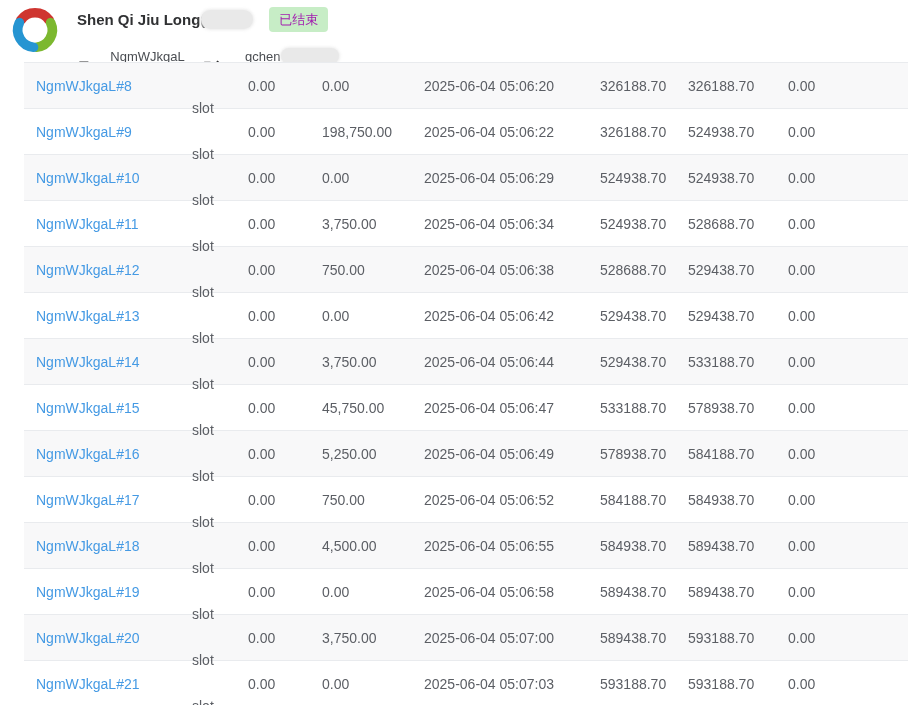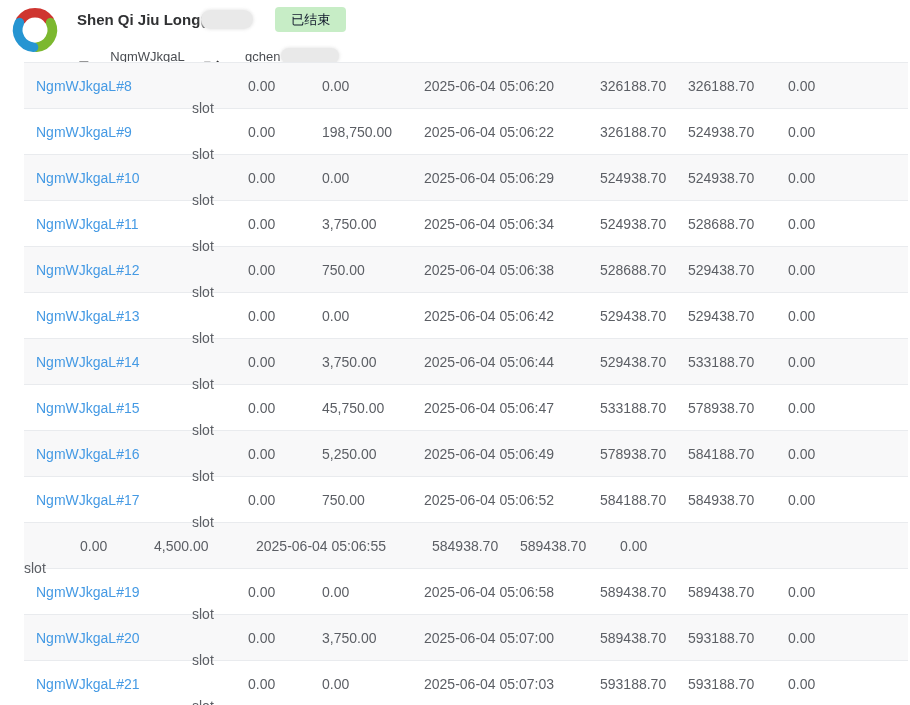--- a/index.html
+++ b/index.html
@@ -38,26 +38,26 @@
   }
   .redact {
     display: inline-block;
     background: #e9e9e9;
     border-radius: 10px;
     box-shadow: 0 0 3px 1px rgba(233,233,233,0.9);
   }
   .redact-1 { width: 52px; height: 19px; margin-left: -4px; }
   .redact-2 { width: 58px; height: 16px; margin-left: 0px; vertical-align: middle; }
   .status-badge {
-    margin-left: 22px;
+    margin-left: 16px;
     background: #c7edc6;
-    color: #0f172a;
+    color: #a21caf;
     font-size: 13px;
     line-height: 1;
-    padding: 6px 16px;
+    padding: 6px 10px;
     border-radius: 4px;
     white-space: nowrap;
   }
   .id-line {
     margin-top: 4px;
     font-size: 13px;
     color: #4a4d52;
     display: flex;
     align-items: center;
     white-space: nowrap;
@@ -221,20 +221,21 @@
       <div class="td c-id"><a class="round-link" href="#">NgmWJkgaL#17</a></div>
       <div class="td c-type">slot</div>
       <div class="td c-bet">0.00</div>
       <div class="td c-win">750.00</div>
       <div class="td c-time">2025-06-04 05:06:52</div>
       <div class="td c-before">584188.70</div>
       <div class="td c-after">584938.70</div>
       <div class="td c-extra">0.00</div>
     </div>
     <div class="tr striped">
+      <div class="td c-id"><a class="round-link" href="#">NgmWJkgaL#18</a></div>
       <div class="td c-type">slot</div>
       <div class="td c-bet">0.00</div>
       <div class="td c-win">4,500.00</div>
       <div class="td c-time">2025-06-04 05:06:55</div>
       <div class="td c-before">584938.70</div>
       <div class="td c-after">589438.70</div>
       <div class="td c-extra">0.00</div>
     </div>
     <div class="tr">
       <div class="td c-id"><a class="round-link" href="#">NgmWJkgaL#19</a></div>

